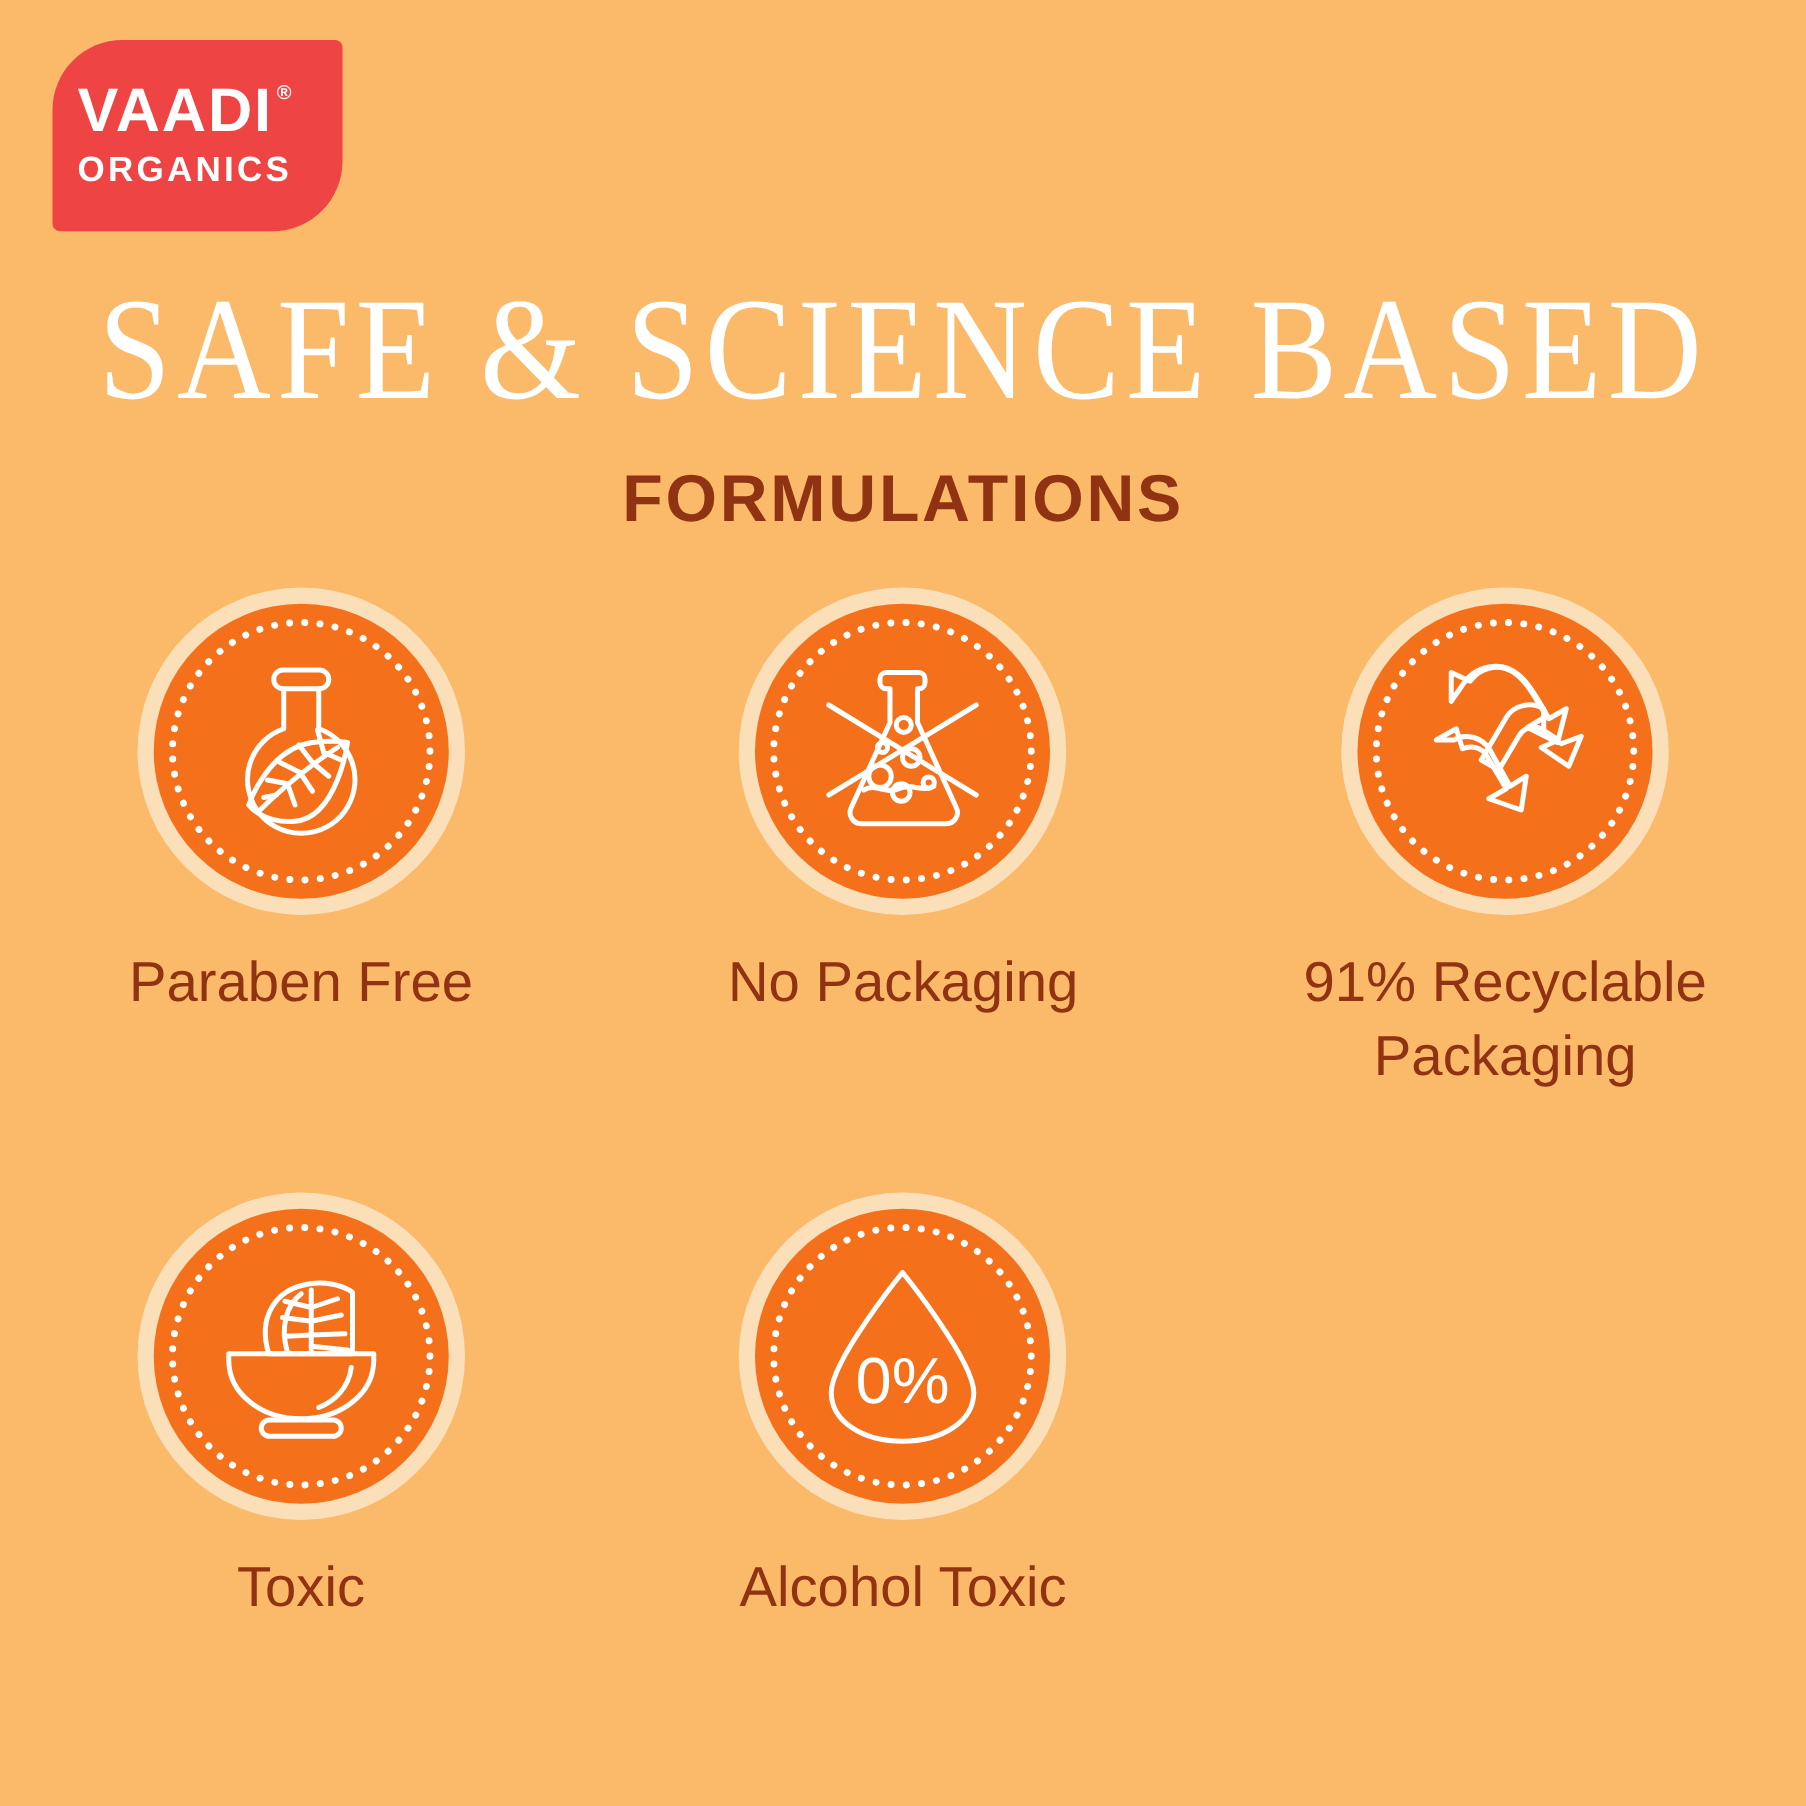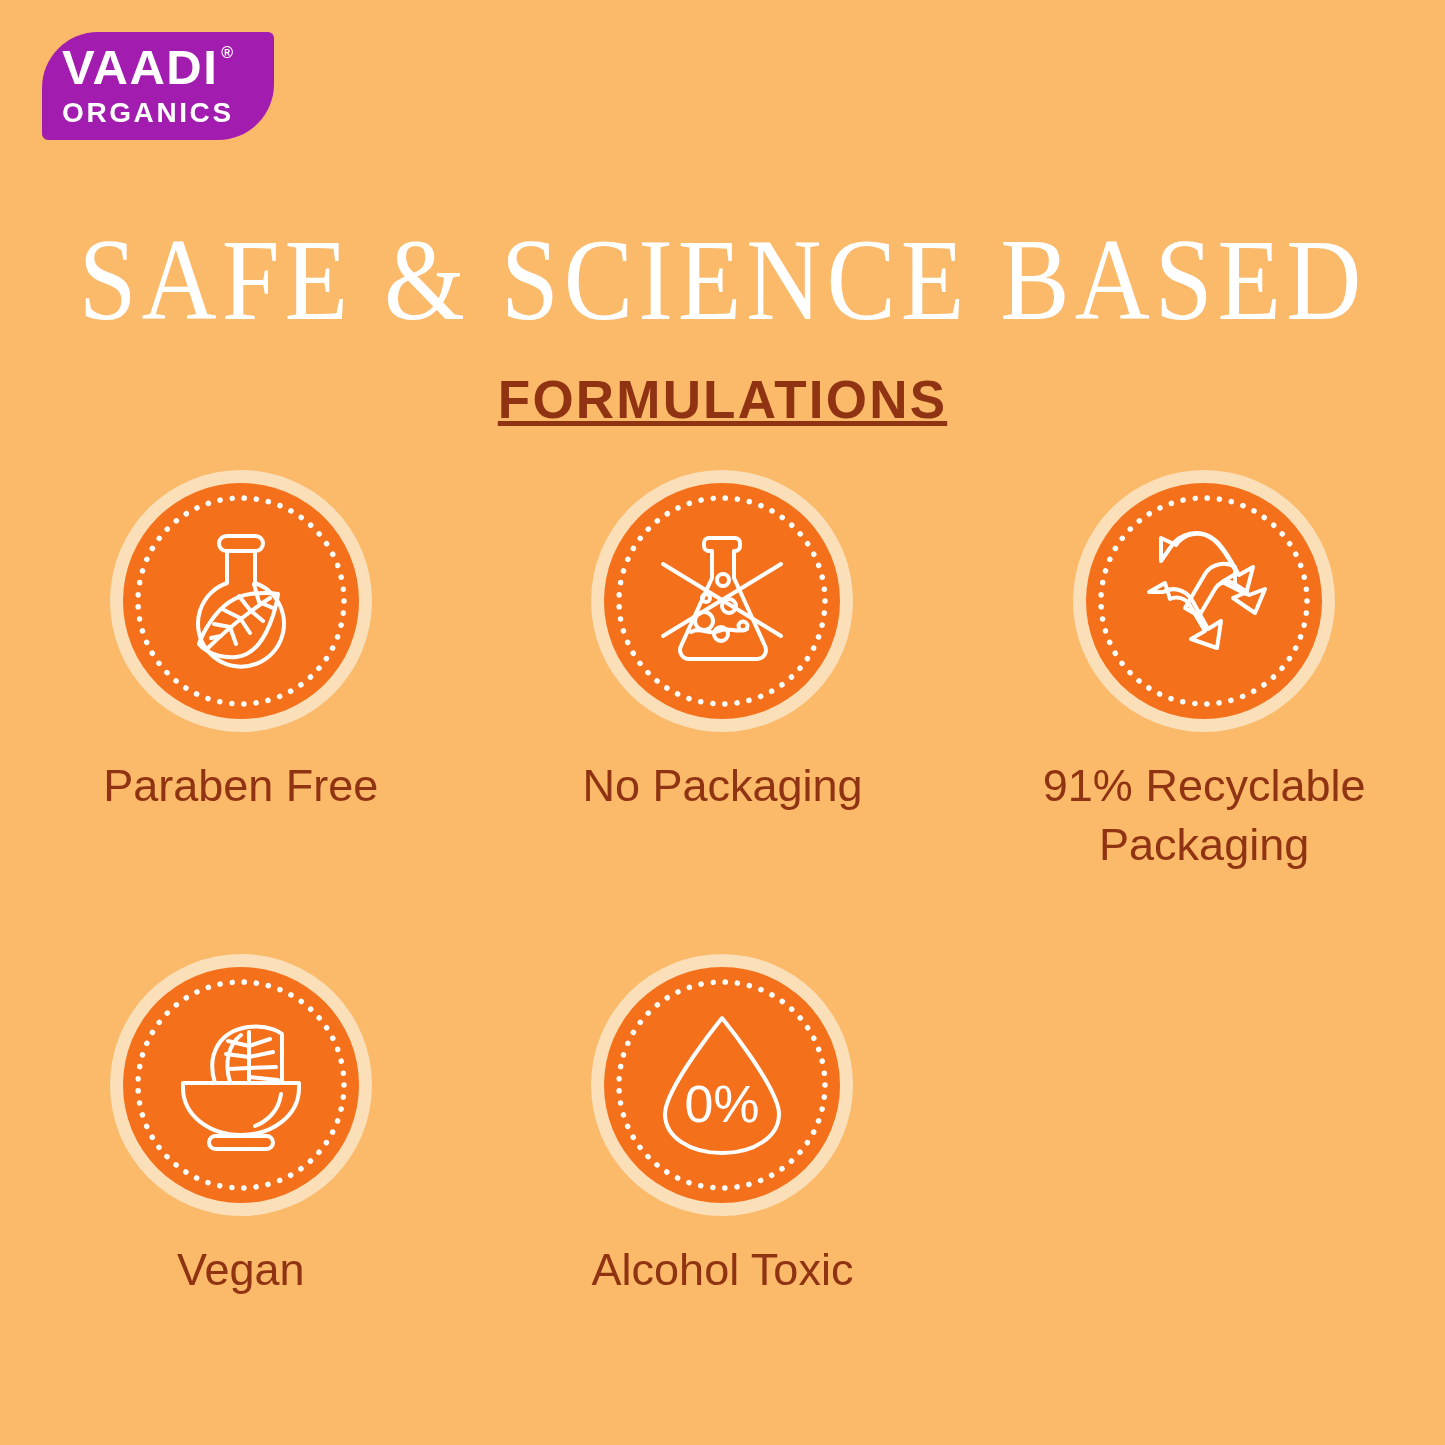--- a/index.html
+++ b/index.html
@@ -15,22 +15,22 @@
     overflow: hidden;
     position: relative;
   }
 
   
   .logo-badge {
     position: absolute;
     left: 42px;
     top: 32px;
     width: 232px;
-    height: 108px;
-    background: #a21caf;
+    height: 153px;
+    background: #ef4444;
     border-radius: 56px 6px 56px 6px;
     display: flex;
     flex-direction: column;
     align-items: flex-start;
     justify-content: center;
     padding-left: 20px;
     box-sizing: border-box;
   }
   .logo-top {
     display: flex;
@@ -84,21 +84,20 @@
     left: 0;
     top: 373px;
     width: 1445px;
     text-align: center;
     color: #8f3312;
     font-family: "Liberation Sans", sans-serif;
     font-weight: 700;
     font-size: 53px;
     letter-spacing: 2.2px;
     line-height: 1;
-    text-decoration: underline;
   }
 
   
   .grid {
     position: absolute;
     left: 0;
     top: 470px;
     width: 1445px;
     display: grid;
     grid-template-columns: repeat(3, 1fr);
@@ -276,21 +275,21 @@
             <path d="M83 58 L110 57"></path>
             <path d="M83 67 L112 70"></path>
 
             <path d="M17 73 H133 V78 C133 105 107 125 75 125 C43 125 17 105 17 78 Z"></path>
             <path d="M115 84 C113 100 102 111 89 116"></path>
             <rect x="43" y="126" width="64" height="13" rx="6.5"></rect>
           </svg>
         </span>
       </div>
     </div>
-    <div class="caption">Vegan</div>
+    <div class="caption">Toxic</div>
   </div>
 
 
   <div class="cell">
     <div class="badge">
       <div class="badge-inner">
         <svg class="dotring" viewBox="0 0 236 236">
           <circle cx="118" cy="118" r="103" fill="none" stroke="#ffffff" stroke-width="5.5" stroke-linecap="round" stroke-dasharray="0.1 12.1"></circle>
         </svg>
         <span class="glyph">

